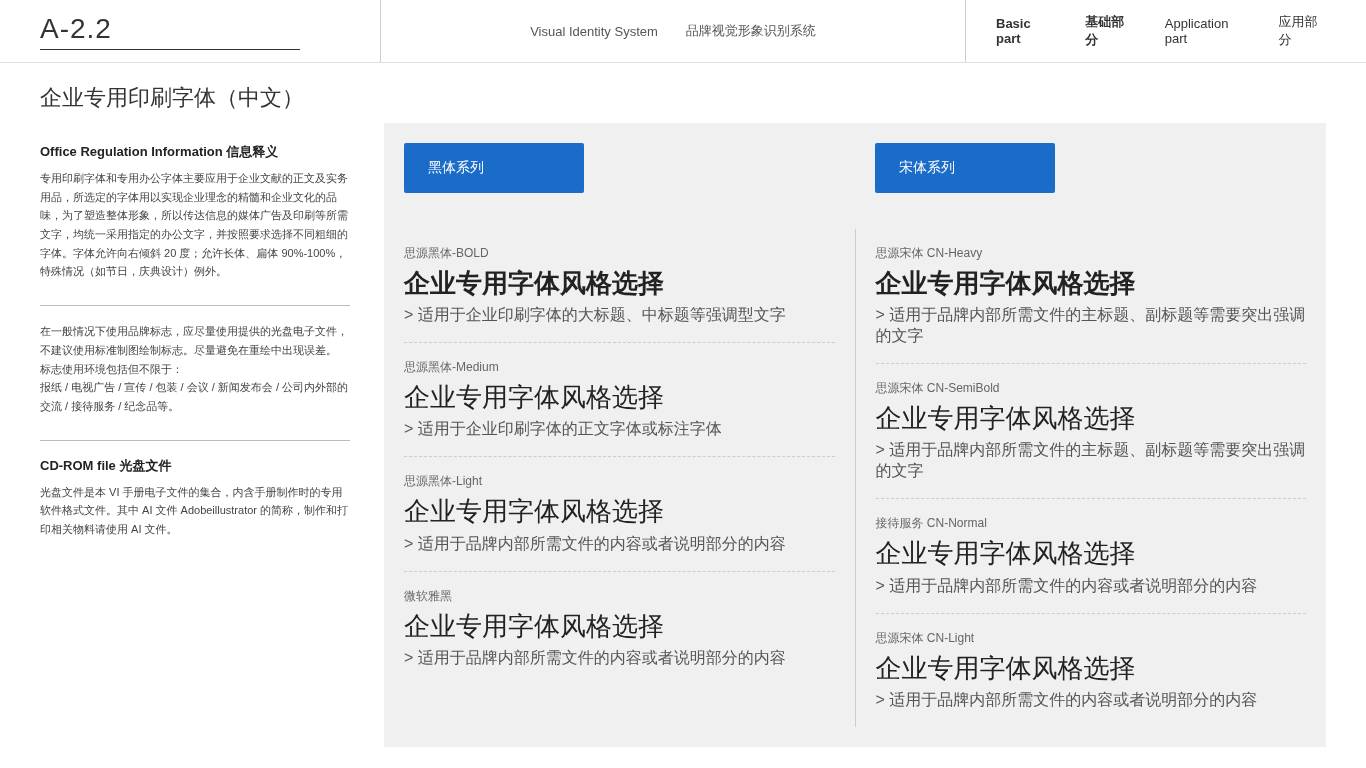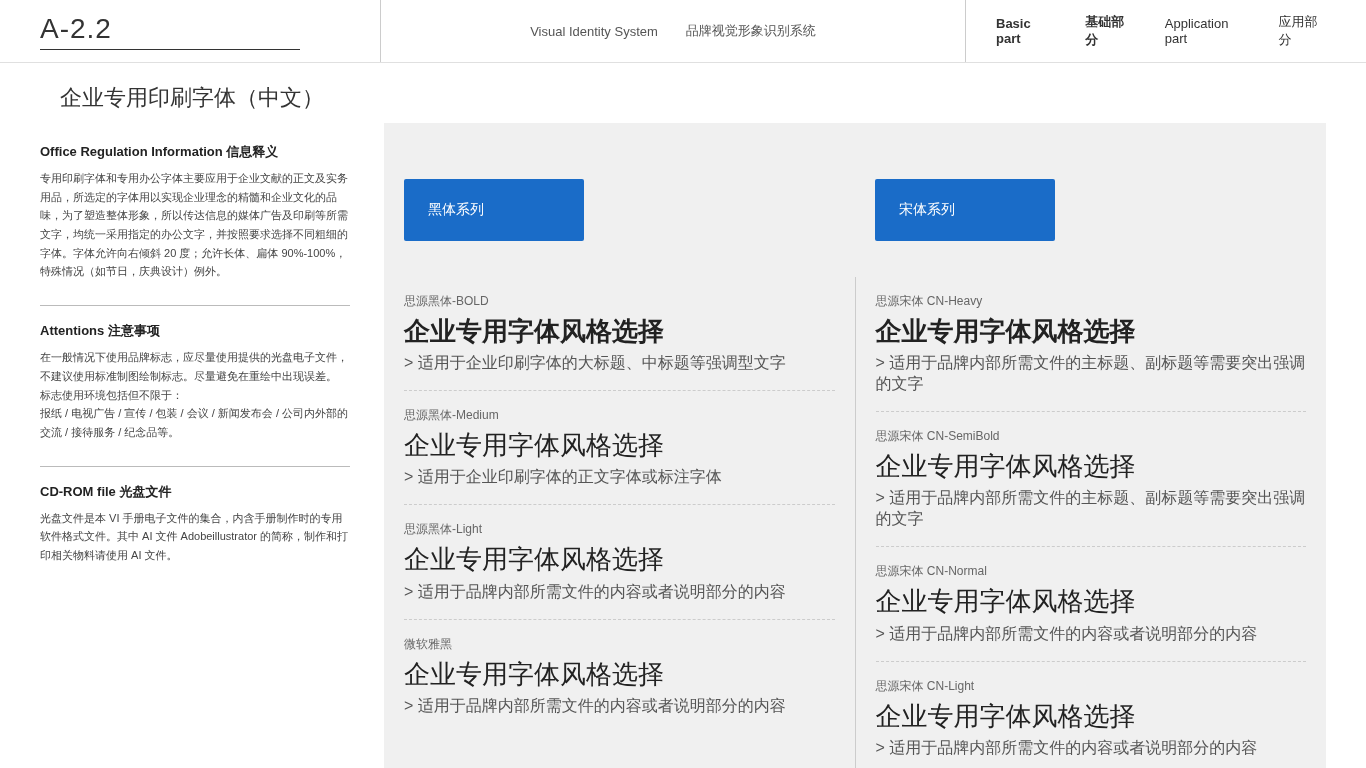--- a/index.html
+++ b/index.html
@@ -61,21 +61,21 @@
     .header-right-item {
       font-size: 13px;
       color: #333;
     }
     .header-right-item.bold {
       font-weight: bold;
     }
 
     
     .page-title-section {
-      padding: 20px 40px 10px 60px;
+      padding: 20px 40px 10px 40px;
     }
     .page-title {
       font-size: 22px;
       color: #333;
       font-weight: 400;
     }
 
     
     .main-content {
       display: flex;
@@ -113,26 +113,25 @@
     .font-display-area {
       flex: 1;
       background: #f0f0f0;
       padding: 20px;
     }
 
     .category-badge {
       display: inline-block;
       background: #1a6cc8;
       color: #fff;
-      padding: 22px 24px;
+      padding: 16px 24px;
       font-size: 14px;
       border-radius: 2px;
       margin-bottom: 20px;
       min-width: 180px;
-      margin-top: 36px;
     }
 
     
     .font-entry {
       padding: 16px 0;
       border-bottom: 1px dashed #ccc;
     }
     .font-entry:last-child {
       border-bottom: none;
     }
@@ -214,21 +213,20 @@
 
 <div class="main-content">
 
   <div class="left-sidebar">
     <div class="sidebar-section">
       <div class="sidebar-section-title">Office Regulation Information 信息释义</div>
       <div class="sidebar-section-body">专用印刷字体和专用办公字体主要应用于企业文献的正文及实务用品，所选定的字体用以实现企业理念的精髓和企业文化的品味，为了塑造整体形象，所以传达信息的媒体广告及印刷等所需文字，均统一采用指定的办公文字，并按照要求选择不同粗细的字体。字体允许向右倾斜 20 度；允许长体、扁体 90%-100%，特殊情况（如节日，庆典设计）例外。</div>
     </div>
     <hr class="sidebar-divider">
     <div class="sidebar-section">
-      <div class="sidebar-section-title">Attentions 注意事项</div>
       <div class="sidebar-section-body">
         在一般情况下使用品牌标志，应尽量使用提供的光盘电子文件，不建议使用标准制图绘制标志。尽量避免在重绘中出现误差。<br>
         标志使用环境包括但不限于：<br>
         报纸 / 电视广告 / 宣传 / 包装 / 会议 / 新闻发布会 / 公司内外部的交流 / 接待服务 / 纪念品等。
       </div>
     </div>
     <hr class="sidebar-divider">
     <div class="sidebar-section">
       <div class="sidebar-section-title">CD-ROM file 光盘文件</div>
       <div class="sidebar-section-body">光盘文件是本 VI 手册电子文件的集合，内含手册制作时的专用软件格式文件。其中 AI 文件 Adobeillustrator 的简称，制作和打印相关物料请使用 AI 文件。</div>
@@ -284,21 +282,21 @@
           <div class="font-description">&gt; 适用于品牌内部所需文件的主标题、副标题等需要突出强调的文字</div>
         </div>
 
         <div class="font-entry">
           <div class="font-name-label">思源宋体 CN-SemiBold</div>
           <div class="font-display-text font-medium">企业专用字体风格选择</div>
           <div class="font-description">&gt; 适用于品牌内部所需文件的主标题、副标题等需要突出强调的文字</div>
         </div>
 
         <div class="font-entry">
-          <div class="font-name-label">思源宋体 CN-Normal</div>
+          <div class="font-name-label">接待服务 CN-Normal</div>
           <div class="font-display-text font-light">企业专用字体风格选择</div>
           <div class="font-description">&gt; 适用于品牌内部所需文件的内容或者说明部分的内容</div>
         </div>
 
         <div class="font-entry">
           <div class="font-name-label">思源宋体 CN-Light</div>
           <div class="font-display-text font-light">企业专用字体风格选择</div>
           <div class="font-description">&gt; 适用于品牌内部所需文件的内容或者说明部分的内容</div>
         </div>
 

